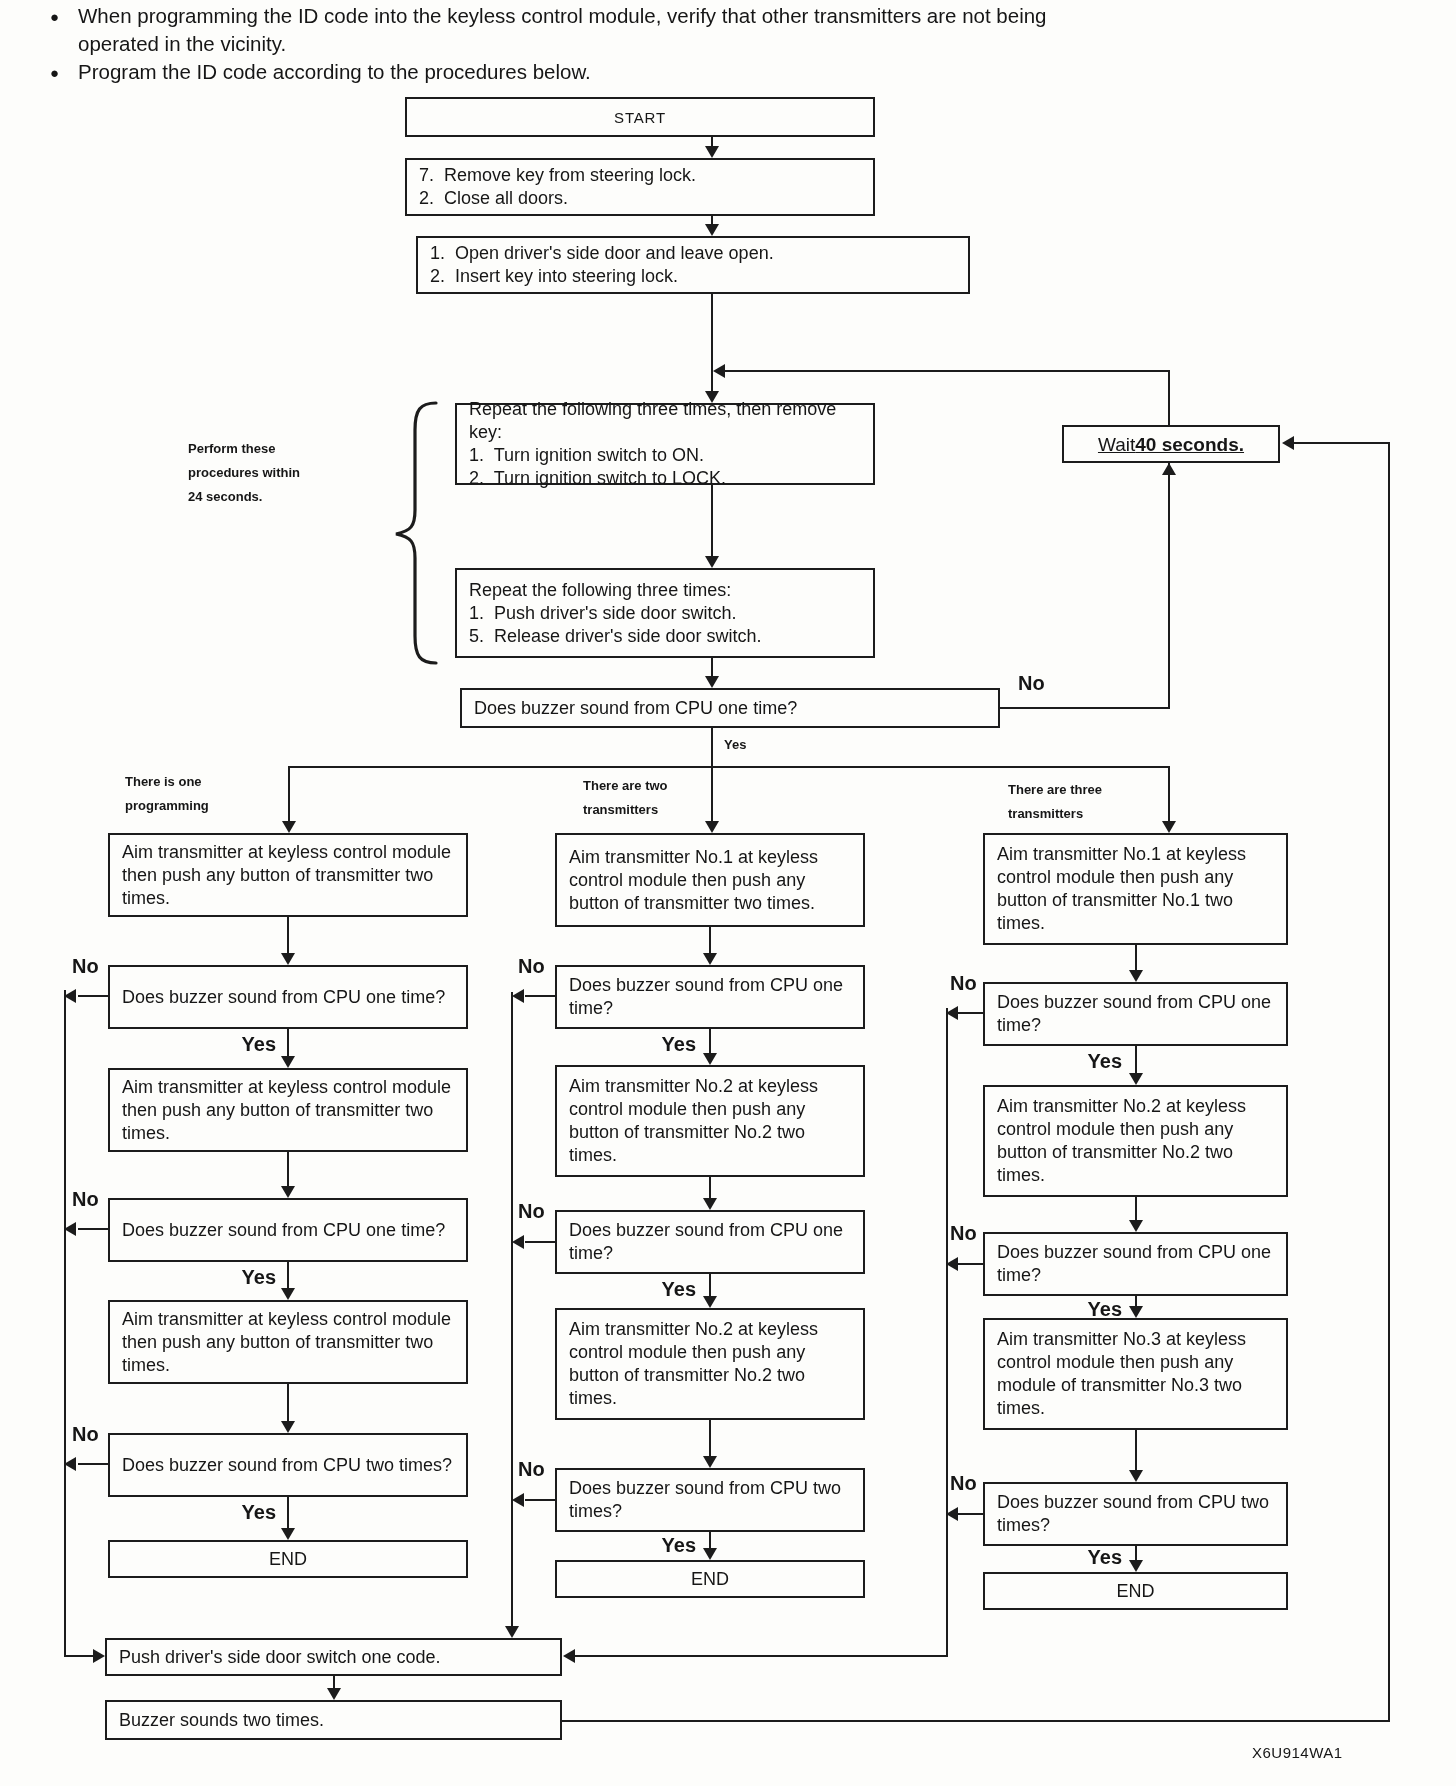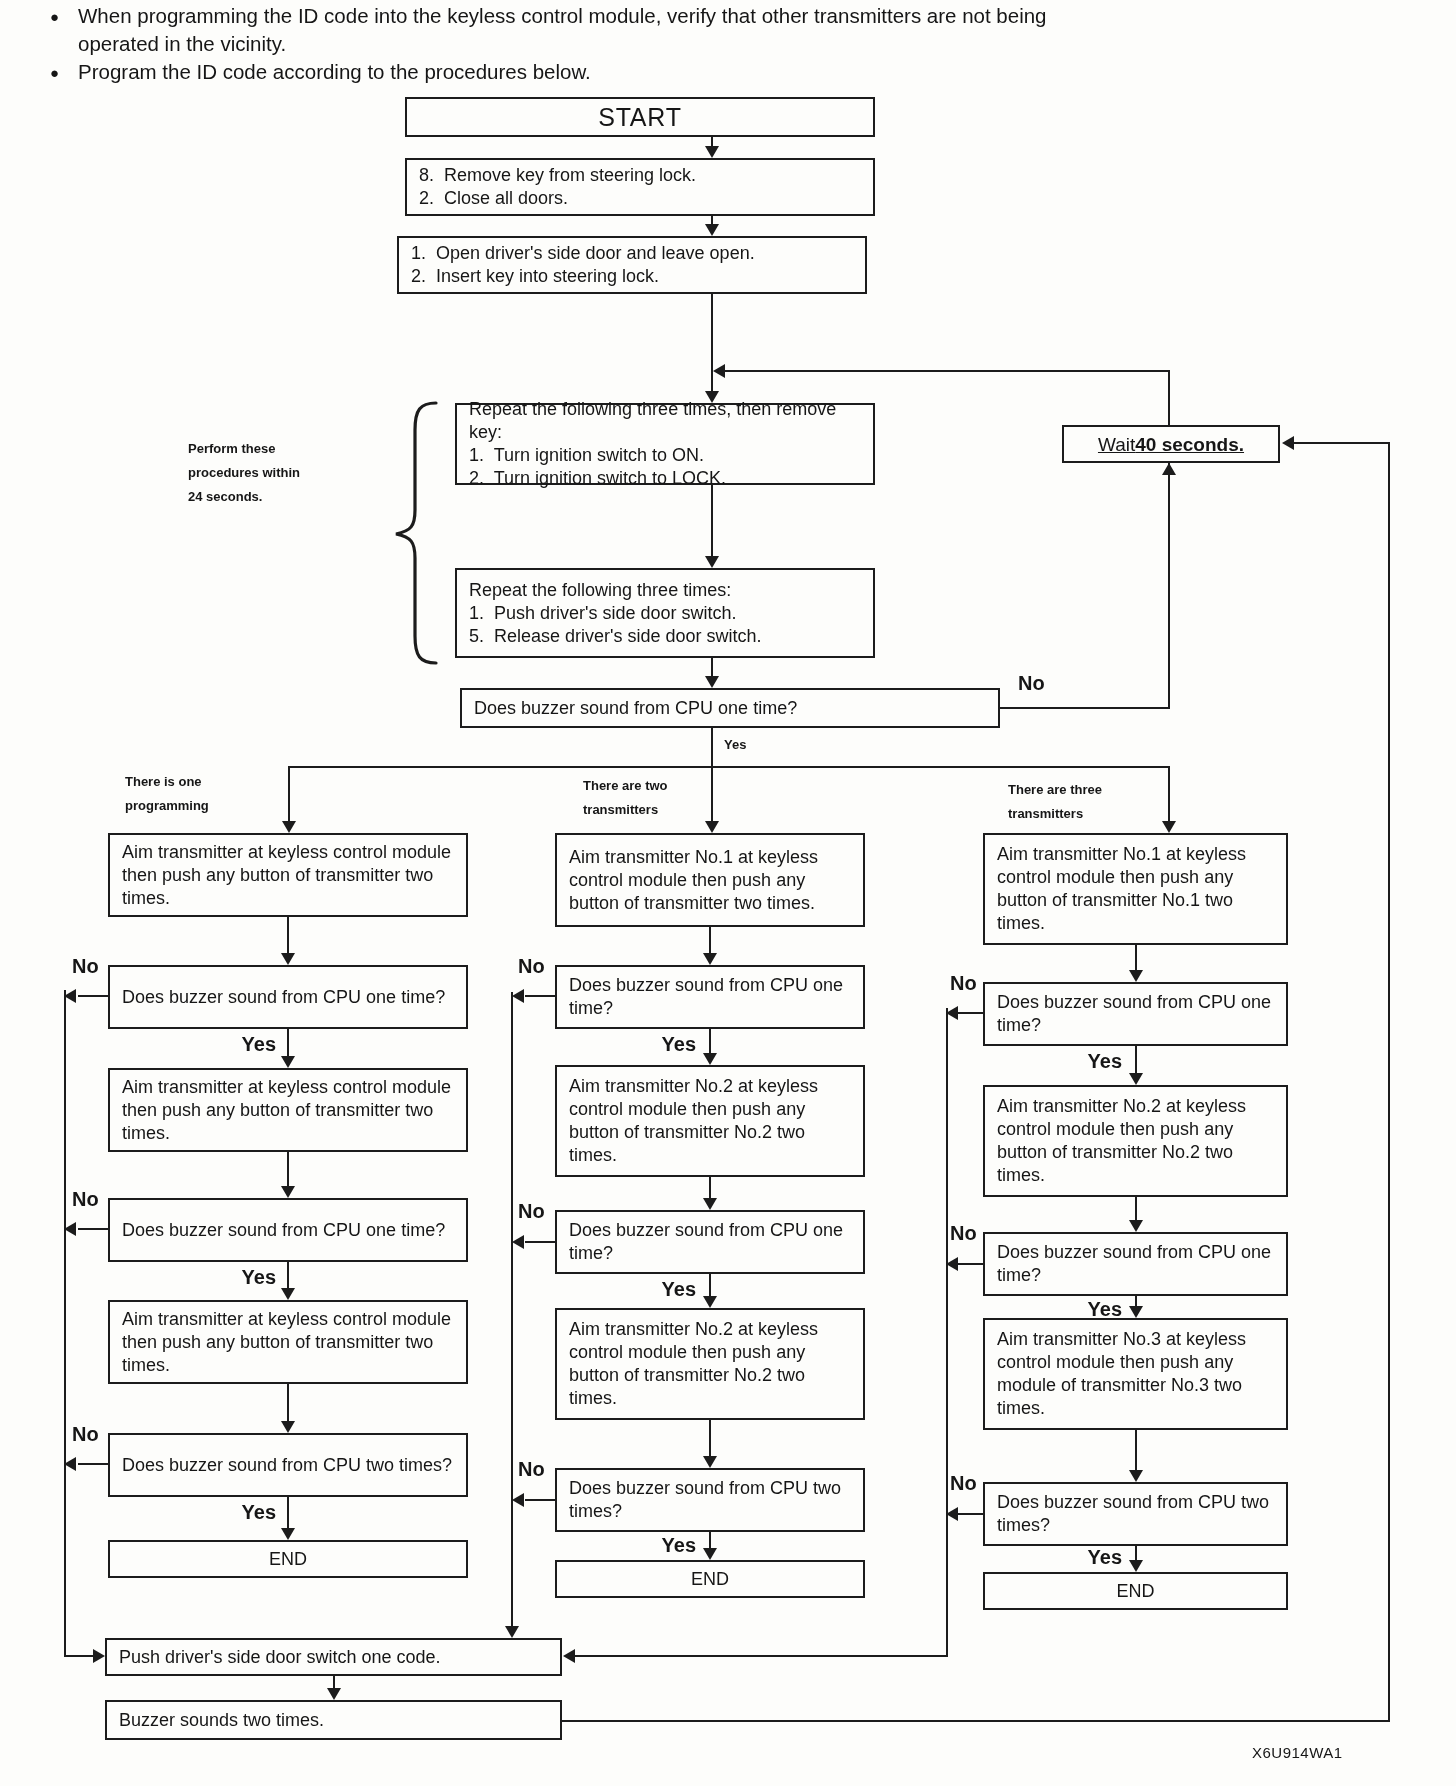--- a/index.html
+++ b/index.html
@@ -15,21 +15,21 @@
   .ad{position:absolute;width:0;height:0;border-left:7px solid transparent;border-right:7px solid transparent;border-top:12px solid #1c1c1c;}
   .au{position:absolute;width:0;height:0;border-left:7px solid transparent;border-right:7px solid transparent;border-bottom:12px solid #1c1c1c;}
   .al{position:absolute;width:0;height:0;border-top:7px solid transparent;border-bottom:7px solid transparent;border-right:12px solid #1c1c1c;}
   .ar{position:absolute;width:0;height:0;border-top:7px solid transparent;border-bottom:7px solid transparent;border-left:12px solid #1c1c1c;}
   .blabel{position:absolute;font-weight:bold;font-size:13px;line-height:24px;}
   .yes{position:absolute;font-weight:bold;font-size:20px;width:76px;text-align:right;}
   .no{position:absolute;font-weight:bold;font-size:20px;}
   .bullet-dot{position:absolute;font-size:15px;}
   .bullet-text{position:absolute;font-size:20.5px;line-height:28px;}
   .code{position:absolute;font-size:15px;letter-spacing:0.5px;}
-  .start-text{letter-spacing:0.8px;font-size:25px;}
+  .start-text{letter-spacing:0.8px;font-size:15px;}
   .wait-text{font-size:19px;text-decoration:underline;}
 </style>
 </head>
 <body>
 
 <div class="page">
 
   <span class="bullet-dot" style="left:50px;top:8px;">●</span>
   <div class="bullet-text" style="left:78px;top:2px;width:1050px;">When programming the ID code into the keyless control module, verify that other transmitters are not being operated in the vicinity.</div>
   <span class="bullet-dot" style="left:50px;top:64px;">●</span>
@@ -73,25 +73,25 @@
   <div class="vl" style="left:711px;top:766px;height:56px;"></div>
   <div class="ad" style="left:705px;top:821px;"></div>
   <div class="vl" style="left:1168px;top:766px;height:56px;"></div>
   <div class="ad" style="left:1162px;top:821px;"></div>
 
   <div class="box center" style="left:405px;top:97px;width:470px;height:40px;">
     <span class="start-text">START</span>
   </div>
 
   <div class="box" style="left:405px;top:158px;width:470px;height:58px;">
-    <div class="num-line">8.  Remove key from steering lock.</div>
+    <div class="num-line">7.  Remove key from steering lock.</div>
     <div class="num-line">2.  Close all doors.</div>
   </div>
 
-  <div class="box" style="left:397px;top:236px;width:470px;height:58px;">
+  <div class="box" style="left:416px;top:236px;width:554px;height:58px;">
     <div class="num-line">1.  Open driver's side door and leave open.</div>
     <div class="num-line">2.  Insert key into steering lock.</div>
   </div>
 
   <div class="box" style="left:455px;top:403px;width:420px;height:82px;">
     <div class="plain-line">Repeat the following three times, then remove key:</div>
     <div class="num-line">1.  Turn ignition switch to ON.</div>
     <div class="num-line">2.  Turn ignition switch to LOCK.</div>
   </div>
 

